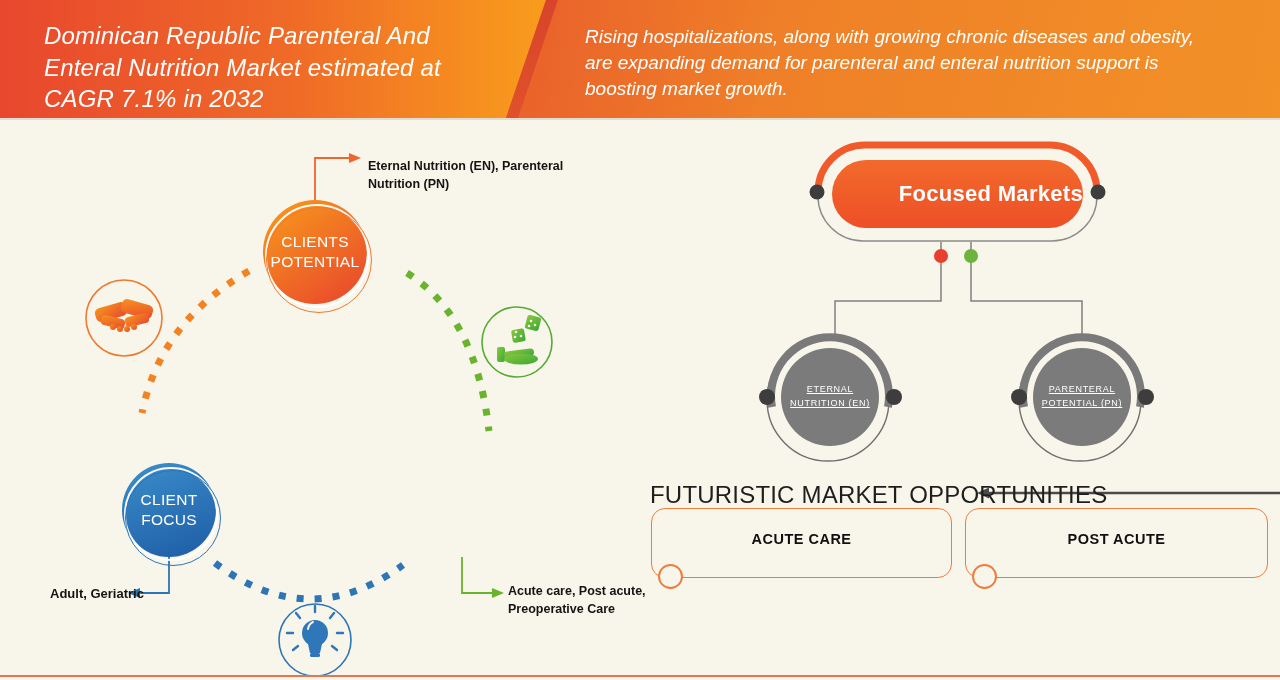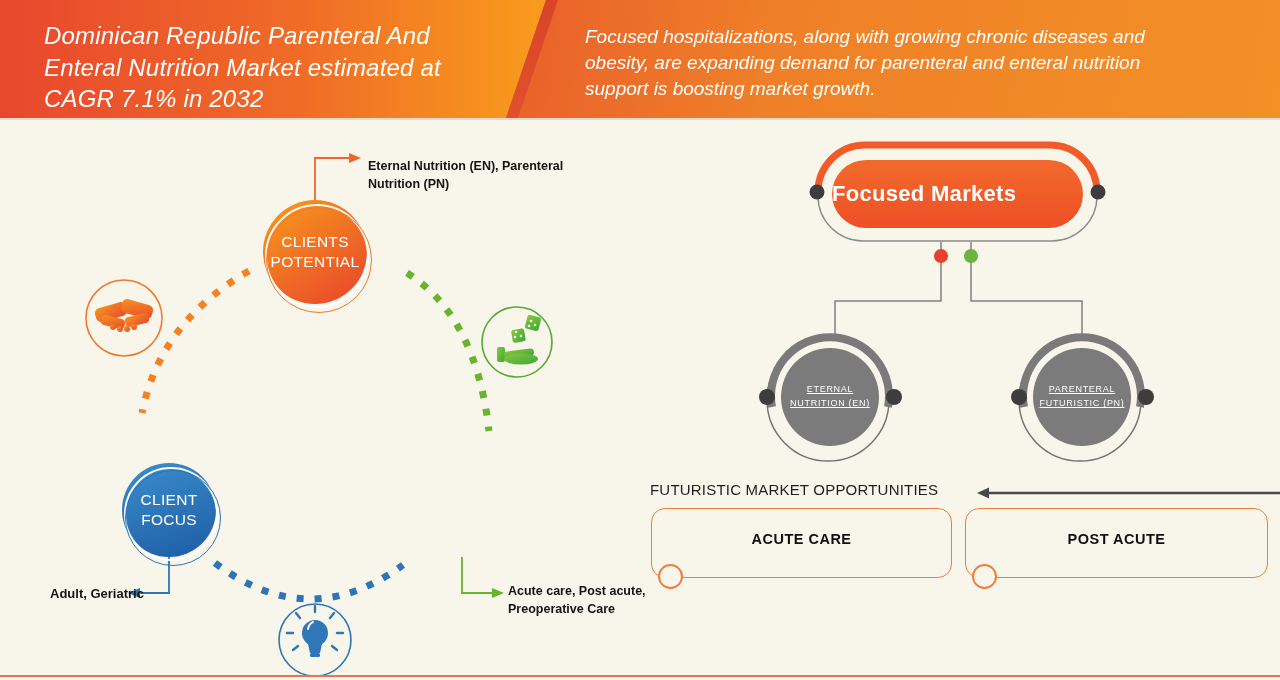--- a/index.html
+++ b/index.html
@@ -41,49 +41,49 @@
     background:linear-gradient(155deg,#97ca3a,#2ba237);--rc:#6ab42d;}
 
   .annotation{position:absolute;color:#141414;font-size:12.5px;font-weight:600;line-height:1.45;}
   .anno-cp{left:368px;top:157px;width:215px;}
   .anno-cf{left:50px;top:585px;width:130px;white-space:nowrap;font-size:13px;}
   .anno-hb{left:508px;top:582px;width:148px;}
 
   
   .pill{position:absolute;left:832px;top:160px;width:251px;height:68px;border-radius:34px;
     background:linear-gradient(180deg,#f26a2b,#ee4f27);display:flex;align-items:center;
-    justify-content:flex-start;color:#fff;font-size:22px;font-weight:700;letter-spacing:.3px;}
+    justify-content:flex-end;color:#fff;font-size:22px;font-weight:700;letter-spacing:.3px;}
   .gray-label{position:absolute;width:104px;color:#fff;text-align:center;
     font-size:9px;letter-spacing:.7px;line-height:1.6;font-weight:400;text-decoration:underline;}
   .gl-left{left:778px;top:382px;}
   .gl-right{left:1030px;top:382px;}
 
   
-  .opp-heading{position:absolute;left:650px;top:481px;font-size:15px;color:#1e1e1e;
+  .opp-heading{position:absolute;left:650px;top:481px;font-size:24px;color:#1e1e1e;
     letter-spacing:.2px;font-weight:400;}
   .opp-box{position:absolute;height:70px;border:1.6px solid #ee7e3c;border-radius:14px;
     display:flex;align-items:center;justify-content:center;padding-bottom:8px;box-sizing:border-box;}
   .opp-box span{font-size:14.5px;font-weight:700;letter-spacing:.5px;color:#101010;}
   .box-1{left:651px;top:508px;width:301px;}
   .box-2{left:965px;top:508px;width:303px;}
   .corner-dot{position:absolute;left:6px;bottom:-12px;width:21px;height:21px;border-radius:50%;
     border:2.5px solid #ee7e3c;background:#f8f5ea;}
 
   .bottom-line{position:absolute;left:0;bottom:3px;width:1280px;height:2px;background:#e87450;}
 </style>
 </head>
 <body>
 
 <div class="canvas">
 
   <div class="banner">
     <div class="banner-right"></div>
     <div class="banner-stripe"></div>
     <div class="banner-title">Dominican Republic Parenteral And Enteral Nutrition Market estimated at CAGR 7.1% in 2032</div>
-    <div class="banner-subtitle">Focused hospitalizations, along with growing chronic diseases and obesity, are expanding demand for parenteral and enteral nutrition support is boosting market growth.</div>
+    <div class="banner-subtitle">Rising hospitalizations, along with growing chronic diseases and obesity, are expanding demand for parenteral and enteral nutrition support is boosting market growth.</div>
   </div>
 
   <svg class="overlay" viewBox="0 0 1280 680">
     <defs>
       <linearGradient id="gradO" x1="0" y1="0" x2="1" y2="1">
         <stop offset="0" stop-color="#f7941e"></stop>
           <stop offset="1" stop-color="#e8492d"></stop>
       </linearGradient>
       <linearGradient id="gradG" x1="0" y1="0" x2="1" y2="1">
         <stop offset="0" stop-color="#8dc63f"></stop>
@@ -203,21 +203,21 @@
   <div class="pill">
     <span>Focused Markets</span>
   </div>
 
   <div class="gray-label gl-left">
     <div>ETERNAL</div>
     <div>NUTRITION (EN)</div>
   </div>
   <div class="gray-label gl-right">
     <div>PARENTERAL</div>
-    <div>FUTURISTIC (PN)</div>
+    <div>POTENTIAL (PN)</div>
   </div>
 
   <div class="opp-heading">FUTURISTIC MARKET OPPORTUNITIES</div>
   <div class="opp-box box-1">
     <span>ACUTE CARE</span>
     <i class="corner-dot"></i>
   </div>
   <div class="opp-box box-2">
     <span>POST ACUTE</span>
     <i class="corner-dot"></i>

